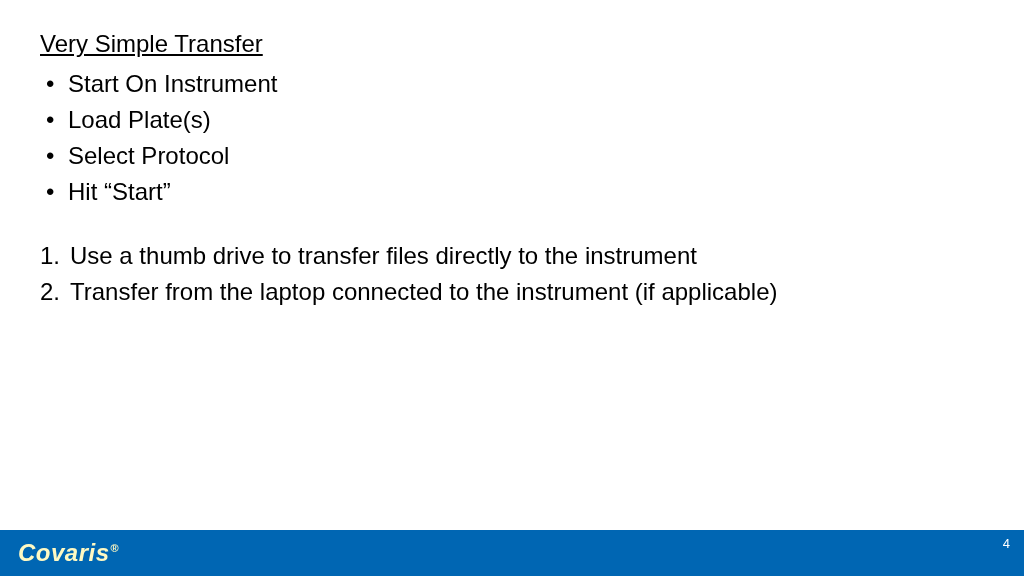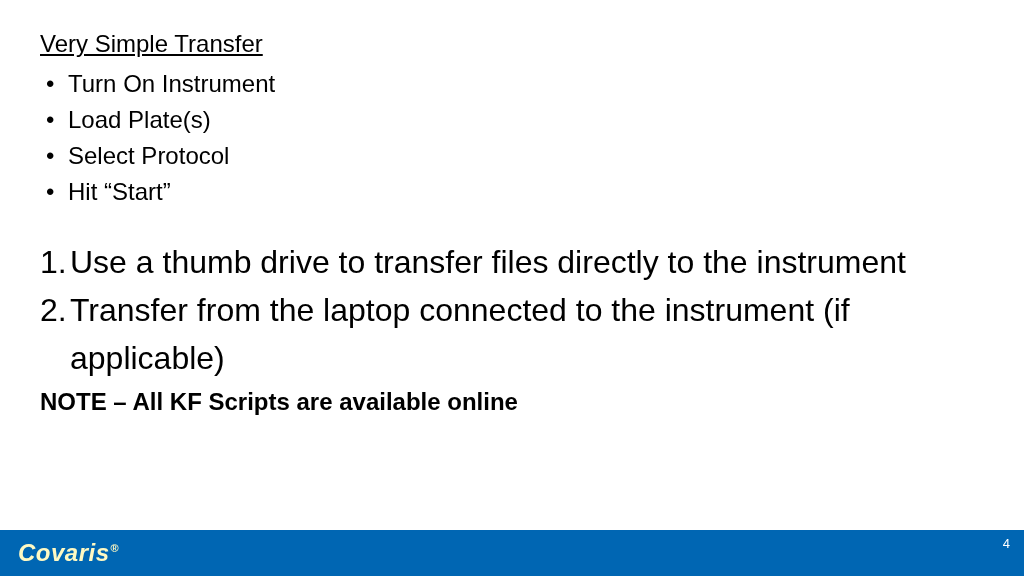--- a/index.html
+++ b/index.html
@@ -46,21 +46,21 @@
       position: absolute;
       left: 6px;
       top: 0;
     }
     ol.numbered {
       list-style: none;
       counter-reset: item;
       margin-bottom: 6px;
     }
     ol.numbered li {
-      font-size: 32px;
+      font-size: 24px;
       color: #000;
       line-height: 1.5;
       counter-increment: item;
       padding-left: 30px;
       position: relative;
     }
     ol.numbered li::before {
       content: counter(item) ".";
       position: absolute;
       left: 0;
@@ -104,32 +104,31 @@
       margin-top: 6px;
     }
   </style>
 </head>
 <body>
 
 <div class="slide-content">
 
   <div class="subheading">Very Simple Transfer</div>
   <ul class="bullets">
-    <li>Turn On Instrument</li>
+    <li>Start On Instrument</li>
     <li>Load Plate(s)</li>
     <li>Select Protocol</li>
     <li>Hit “Start”</li>
   </ul>
 
   <ol class="numbered">
     <li>Use a thumb drive to transfer files directly to the instrument</li>
     <li>Transfer from the laptop connected to the instrument (if applicable)</li>
   </ol>
 
-  <div class="note">NOTE – All KF Scripts are available online</div>
 </div>
 
 <div class="footer">
   <div class="brand">
     <span>Covaris</span><span class="brand-mark">®</span>
   </div>
   <div class="page-num">4</div>
 </div>
 
 </body></html>

